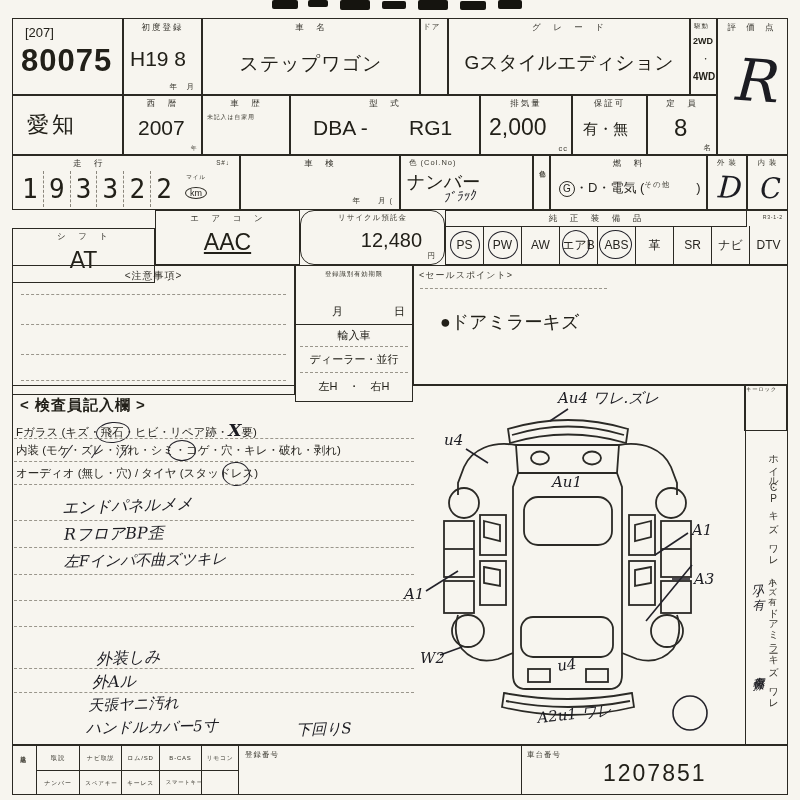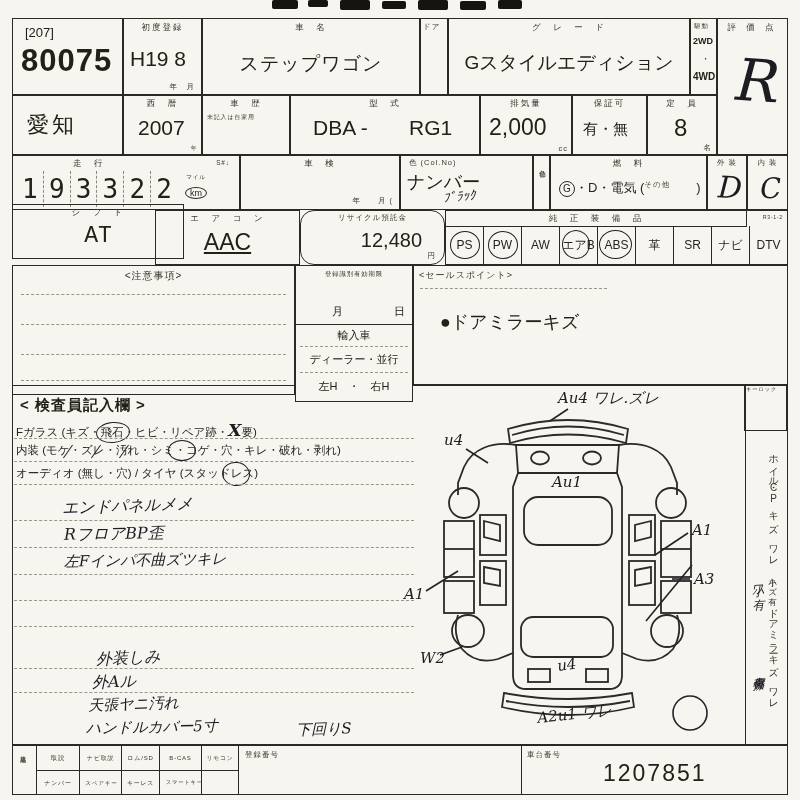--- a/index.html
+++ b/index.html
@@ -164,21 +164,21 @@
   <div class="box" style="left:707px;top:155px;width:40px;height:55px;">
     <div class="abs lbl-sm" style="left:0;right:0;top:2px;text-align:center;">外 装</div>
     <div class="abs hand" style="left:10px;top:14px;font-size:30px;transform:rotate(3deg);">D</div>
   </div>
 
   <div class="box" style="left:747px;top:155px;width:41px;height:55px;">
     <div class="abs lbl-sm" style="left:0;right:0;top:2px;text-align:center;">内 装</div>
     <div class="abs hand" style="left:12px;top:16px;font-size:28px;transform:rotate(-4deg);">C</div>
   </div>
 
-  <div class="box" style="left:12px;top:204px;width:172px;height:55px;font-family:Liberation Mono, monospace;">
+  <div class="box" style="left:12px;top:228px;width:143px;height:55px;">
     <div class="abs lbl" style="left:0;right:0;top:2px;">シ　フ　ト</div>
     <div class="abs val" style="left:0;right:0;top:18px;text-align:center;font-size:23px;">AT</div>
   </div>
 
   <div class="box" style="left:155px;top:210px;width:145px;height:55px;">
     <div class="abs lbl" style="left:0;right:0;top:2px;">エ　ア　コ　ン</div>
     <div class="abs val" style="left:0;right:0;top:18px;text-align:center;font-size:23px;text-decoration:underline;">AAC</div>
   </div>
 
   <div class="box" style="left:300px;top:210px;width:145px;height:55px;border-radius:14px;">

